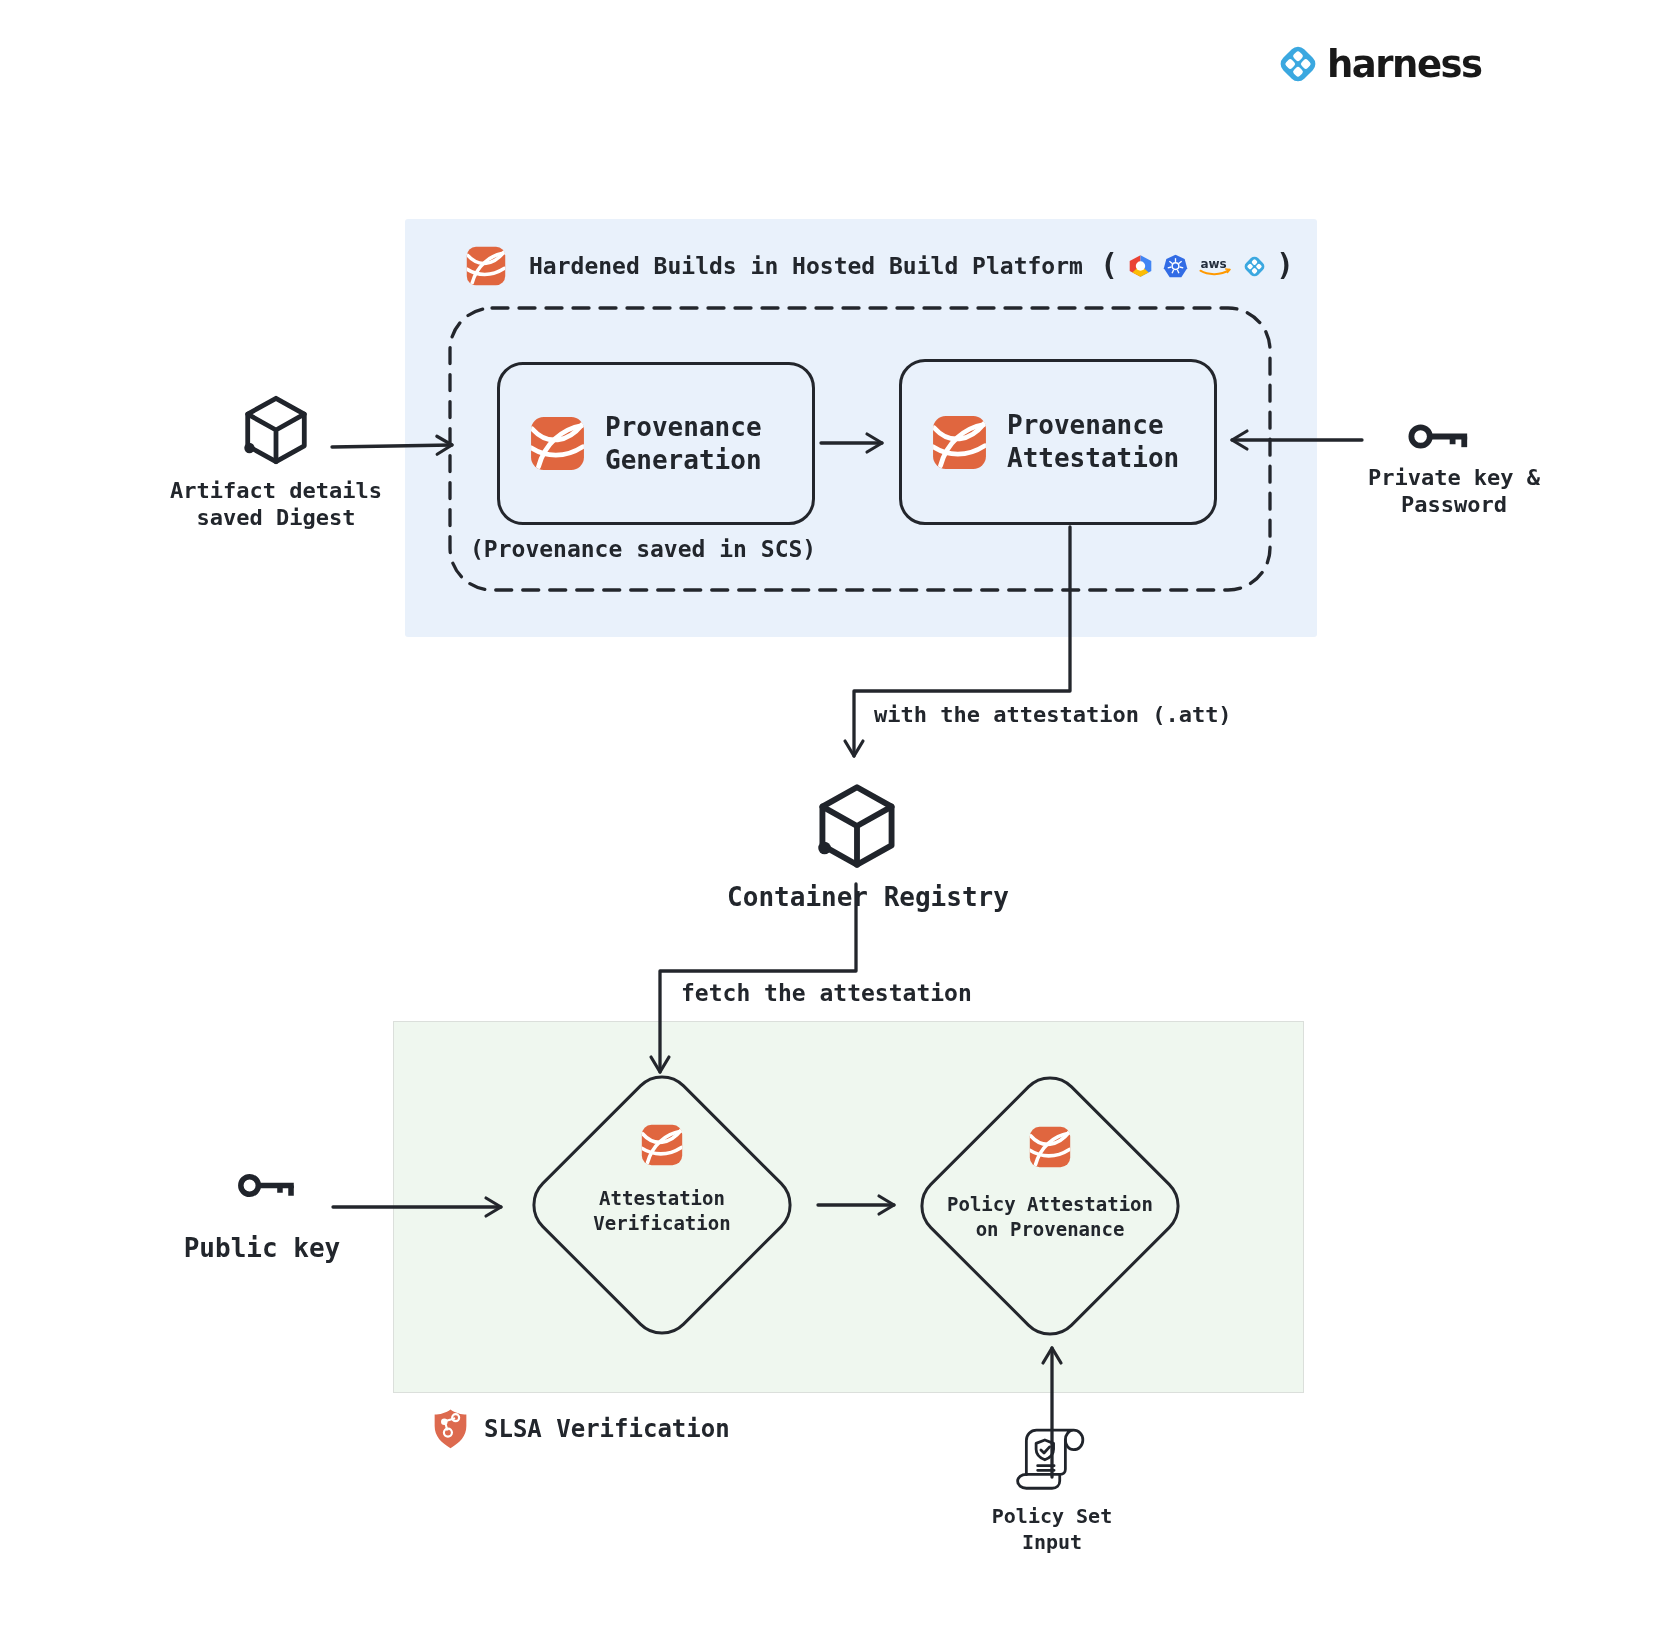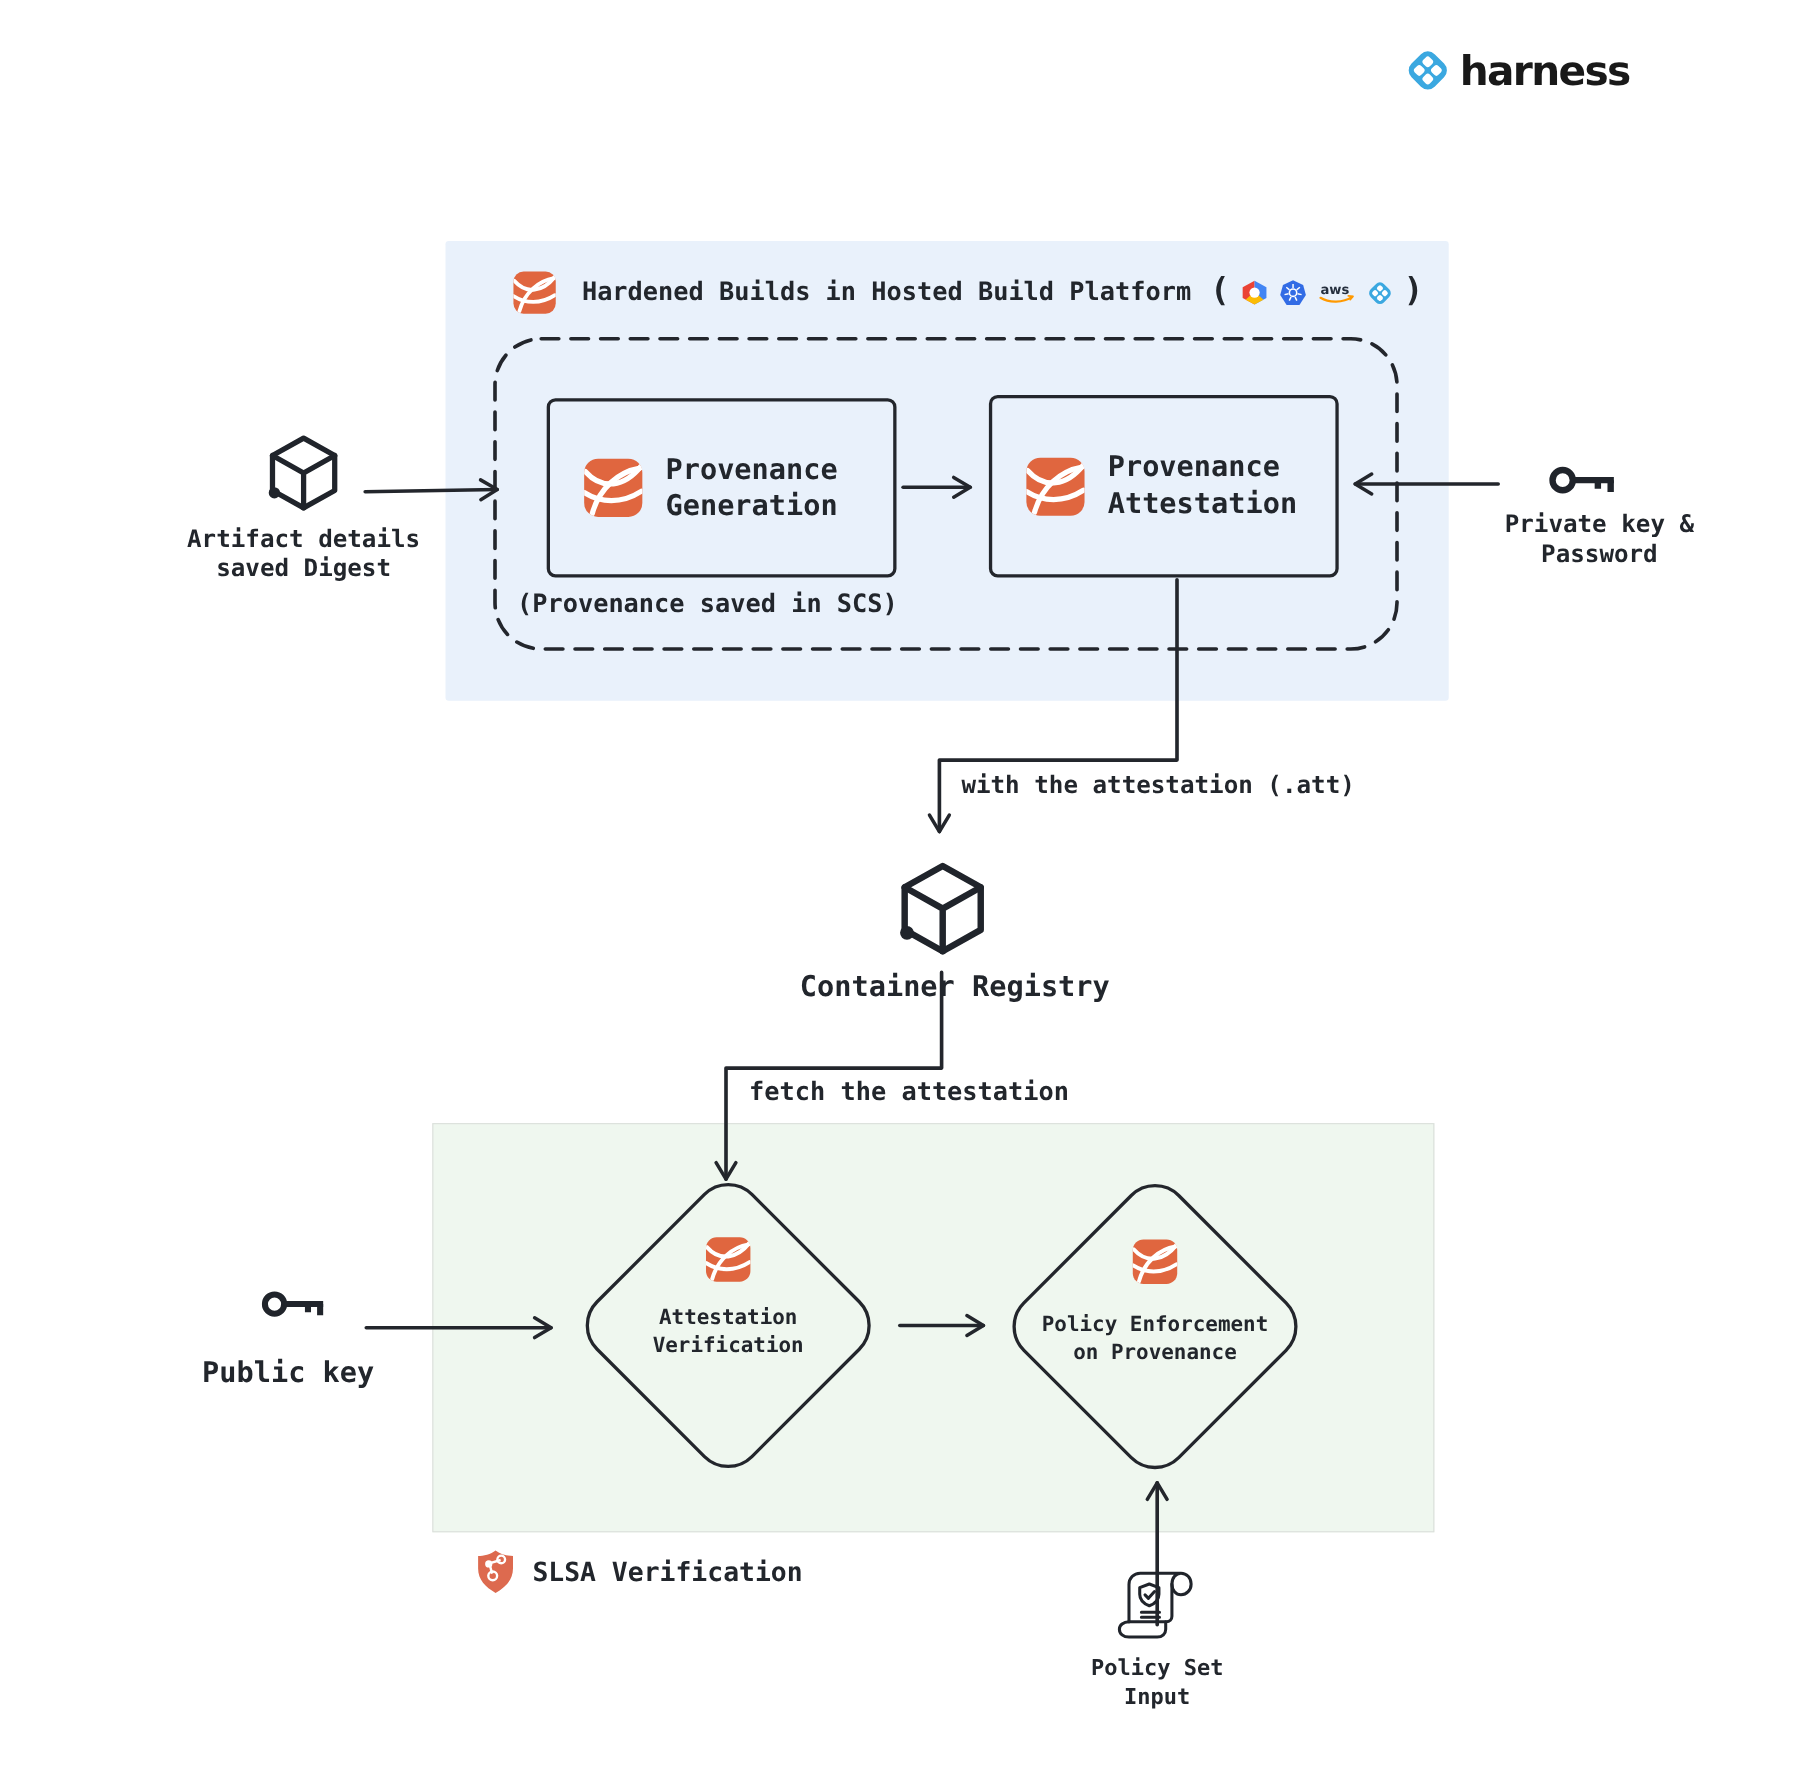--- a/index.html
+++ b/index.html
@@ -12,21 +12,21 @@
 
   .panel-blue { background:#e9f1fb; border-radius:3px; }
   .panel-green { background:#eff7ef; border:1px solid #dbdfdb; }
 
   .sec-title { display:flex; align-items:center; gap:16px; font-weight:bold; font-size:24px; white-space:nowrap; }
 
   .header-row { display:flex; align-items:center; gap:9px; font-weight:bold; font-size:23px; white-space:nowrap; }
   .paren { font-size:30px; font-weight:bold; transform:translateY(-2px); }
 
   .node-box {
-    background:#e9f1fb; border:3.5px solid #23262c; border-radius:8px;
+    background:#e9f1fb; border:3.5px solid #23262c; border-radius:26px;
     display:flex; align-items:center; gap:20px; padding-left:30px; box-sizing:border-box;
   }
   .node-label { font-weight:bold; font-size:26px; line-height:33px; }
 
   .lbl { font-weight:bold; text-align:center; }
 
   .diamond {
     border:3.5px solid #23262c; border-radius:32px;
     transform:rotate(45deg); width:202px; height:202px; box-sizing:border-box;
   }
@@ -241,21 +241,21 @@
   <div class="abs z3 dtext" style="left:542px; top:1186px; width:240px;">
     <div>Attestation</div>
     <div>Verification</div>
   </div>
 
   <div class="abs z3 diamond" style="left:949px; top:1105px;"></div>
   <svg class="abs z3" style="left:1029px; top:1126px;" width="42" height="42" viewBox="0 0 52 52">
       <use href="#sym-scs"></use>
     </svg>
   <div class="abs z3 dtext" style="left:912px; top:1192px; width:276px;">
-    <div>Policy Enforcement</div>
+    <div>Policy Attestation</div>
     <div>on Provenance</div>
   </div>
 
   <svg class="abs z3" style="left:237px; top:1168px;" width="62" height="35" viewBox="0 0 66 38">
       <use href="#sym-key"></use>
     </svg>
   <div class="abs z3 lbl" style="left:180px; top:1233px; width:164px; font-size:26px; white-space:nowrap;">Public key</div>
 
   <div class="abs z3 sec-title" style="left:433px; top:1408px;">
     <svg width="35" height="42" viewBox="0 0 34 40">

